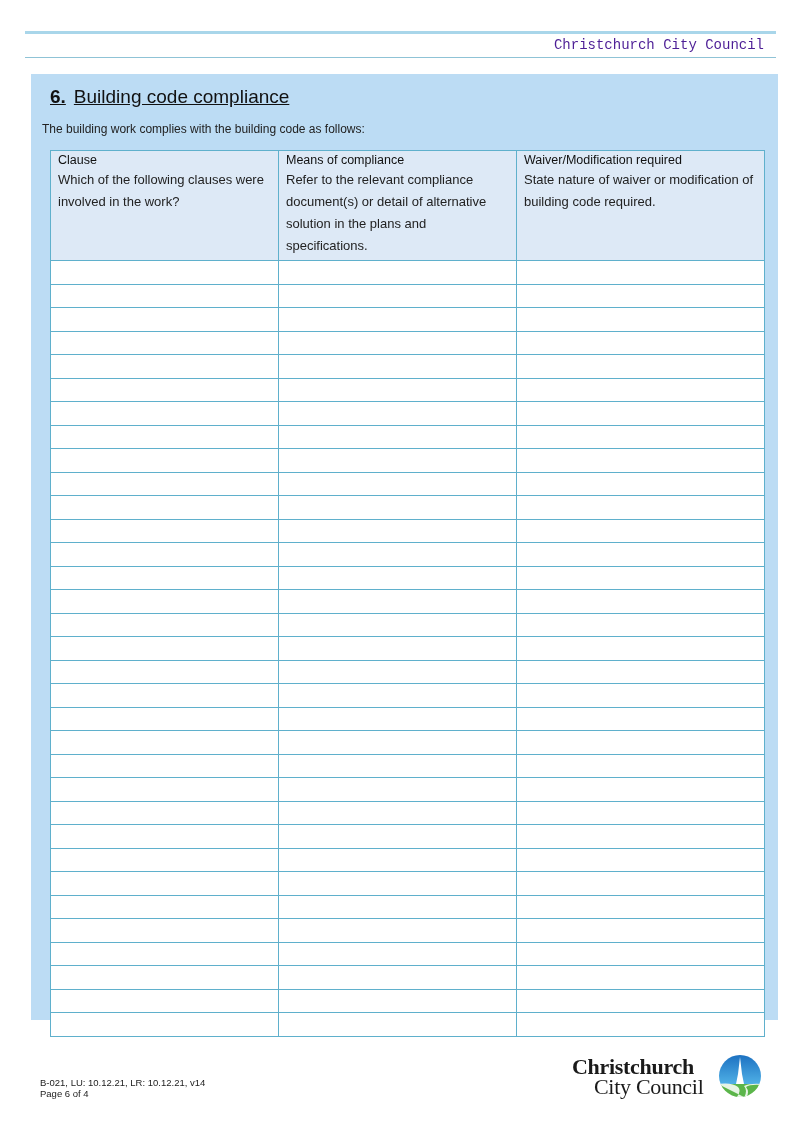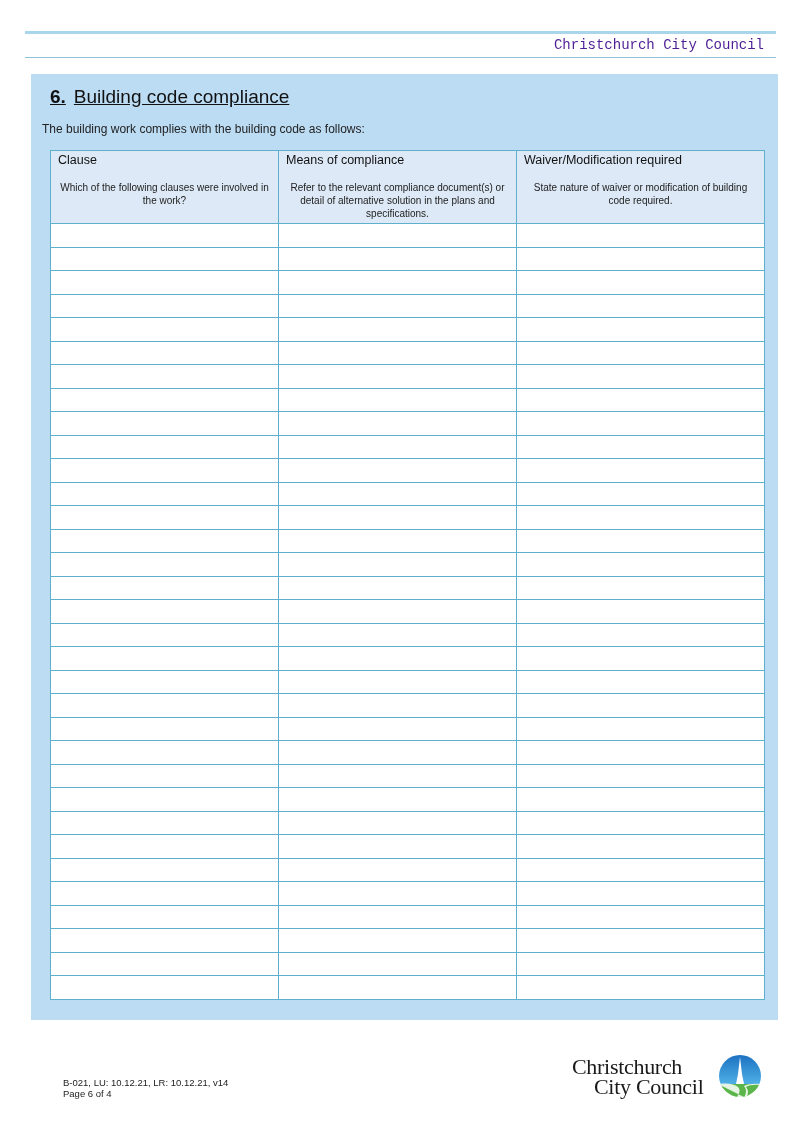--- a/index.html
+++ b/index.html
@@ -30,33 +30,33 @@
       position: absolute; left: 50px; top: 150px; width: 714px;
       border-collapse: collapse; table-layout: fixed;
     }
     table.grid td, table.grid th {
       border: 1px solid #5fb0cc; padding: 0;
     }
     table.grid th {
       background: #dde9f6; text-align: left; vertical-align: top;
       padding: 2px 7px 3px 7px; height: 55px; font-weight: normal;
     }
-    th .col-title { display: block; font-size: 12.5px; color: #111; margin-bottom: 14px; }
-    th .col-desc { display: block; font-size: 10px; line-height: 13px; color: #222; text-align: center; }
+    th .col-title { display: block; font-size: 12.5px; color: #111; margin-bottom: 2px; }
+    th .col-desc { display: block; font-size: 13px; line-height: 22px; color: #222; }
     table.grid td { background: #ffffff; height: 22.5px; }
     .footer-meta {
-      position: absolute; left: 40px; top: 1077px; font-size: 9.5px; line-height: 11px; color: #222; margin-left: 23px;
+      position: absolute; left: 40px; top: 1077px; font-size: 9.5px; line-height: 11px; color: #222;
     }
     .logo {
       position: absolute; left: 572px; top: 1054px; width: 200px; height: 46px;
     }
     .logo-text {
       position: absolute; left: 0; top: 0; font-family: "Liberation Serif", serif; color: #1a1a1a;
     }
-    .logo-line1 { position: absolute; left: 0; top: 0; font-size: 22px; font-weight: normal; white-space: nowrap; letter-spacing: -0.3px; }
+    .logo-line1 { position: absolute; left: 0; top: 0; font-size: 22px; font-weight: bold; white-space: nowrap; letter-spacing: -0.3px; }
     .logo-line2 { position: absolute; left: 22px; top: 20px; font-size: 22px; white-space: nowrap; letter-spacing: -0.3px; }
     .logo-emblem { position: absolute; left: 146px; top: 0px; width: 44px; height: 44px; }
   </style>
 </head>
 <body>
 
 <div class="top-rule"></div>
 <div class="header-org">Christchurch City Council</div>
 <div class="sub-rule"></div>
 

